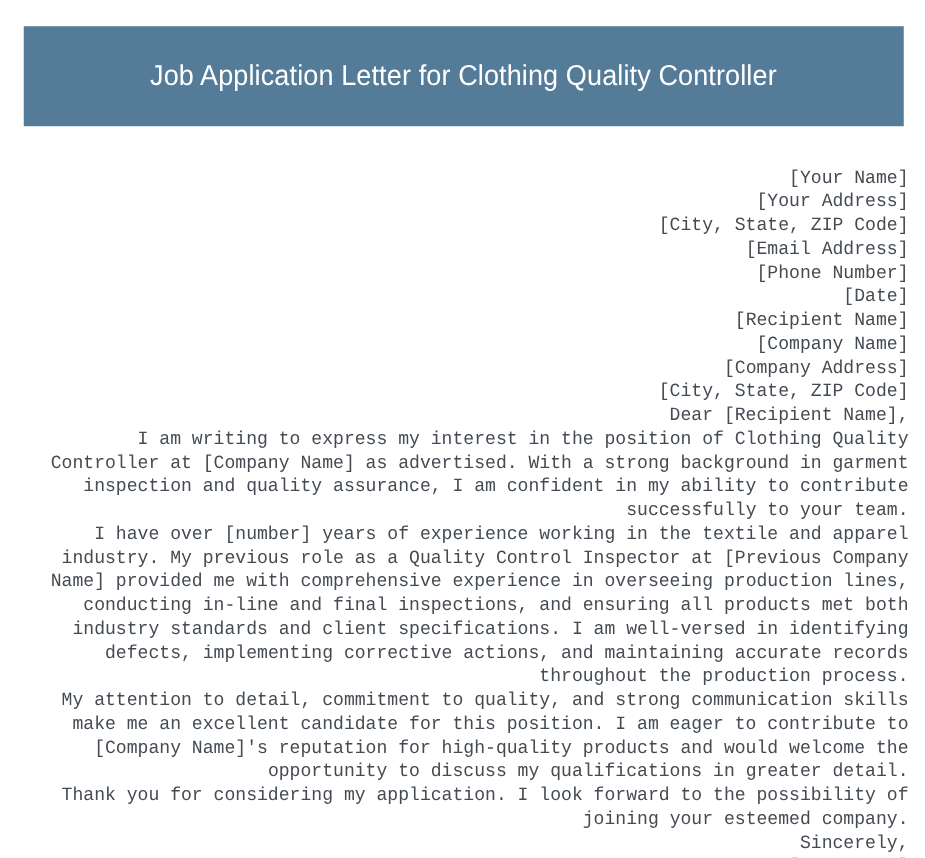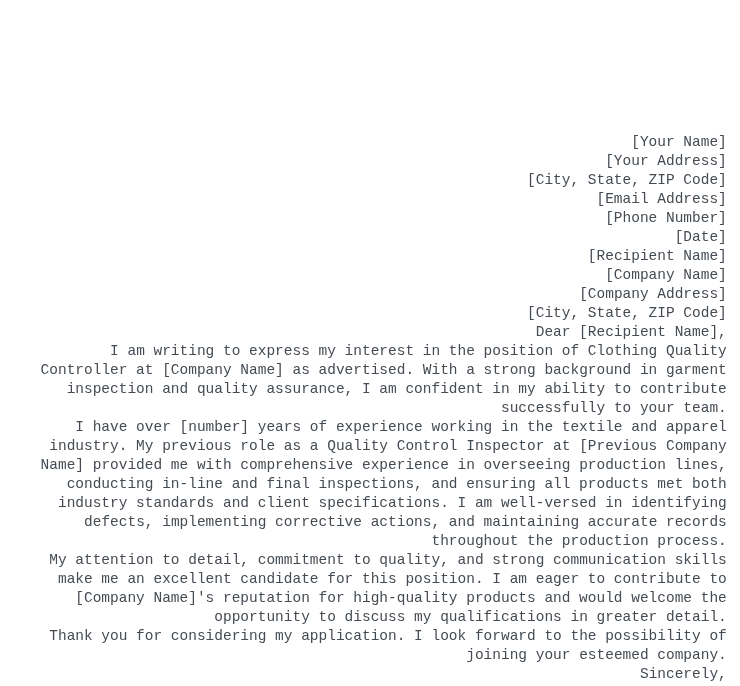--- a/index.html
+++ b/index.html
@@ -77,20 +77,23 @@
 
   .letter-line.nowrap {
     white-space: nowrap;
   }
 </style>
 </head>
 <body>
 
 <div class="page">
 
+  <div class="doc-header">
+    <div class="doc-header-title">Job Application Letter for Clothing Quality Controller</div>
+  </div>
 
   <div class="letter-body">
 
     <div class="letter-line nowrap">[Your Name]</div>
     <div class="letter-line nowrap">[Your Address]</div>
     <div class="letter-line nowrap">[City, State, ZIP Code]</div>
     <div class="letter-line nowrap">[Email Address]</div>
     <div class="letter-line nowrap">[Phone Number]</div>
 
     <div class="letter-line nowrap">[Date]</div>

